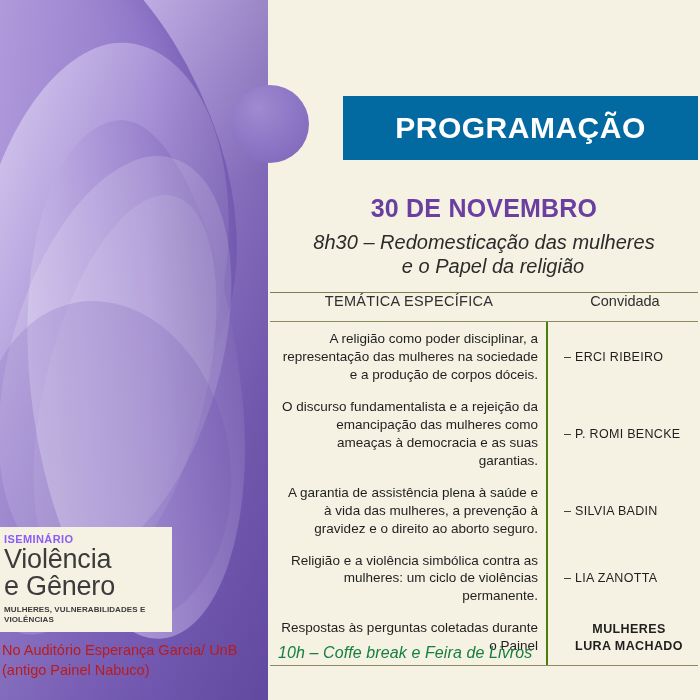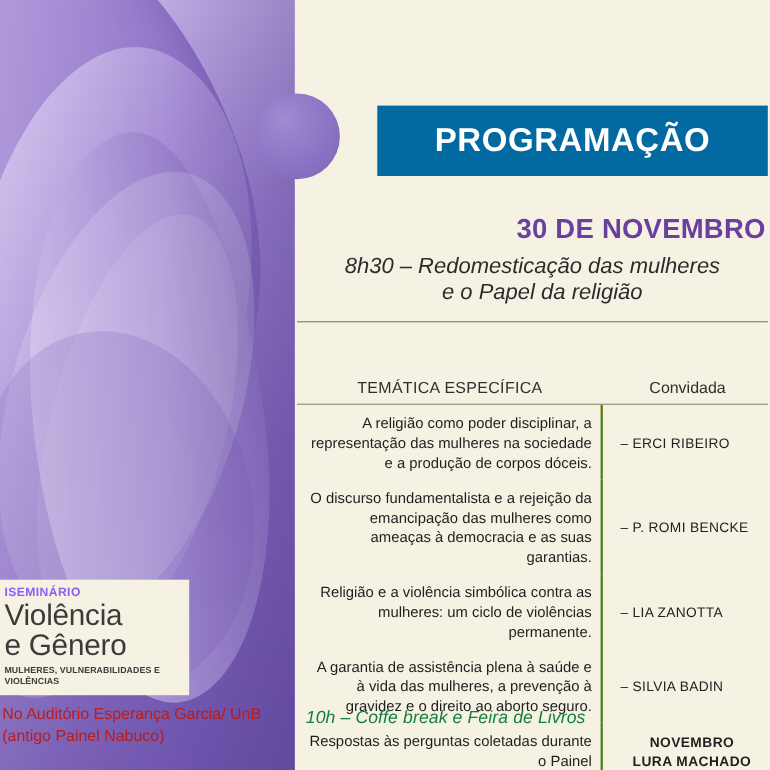--- a/index.html
+++ b/index.html
@@ -168,21 +168,21 @@
     font-size: 30px;
     font-weight: bold;
     letter-spacing: 0.5px;
   }
 
   .date-line {
     position: absolute;
     left: 4px;
     top: 194px;
     width: 424px;
-    text-align: right;
+    text-align: center;
     color: #6a3fa0;
     font-size: 25px;
     font-weight: bold;
     letter-spacing: 0.2px;
   }
   .session-title {
     position: absolute;
     left: 4px;
     top: 230px;
     width: 424px;
@@ -205,22 +205,20 @@
   }
   .rule {
     height: 1px;
     background: #8b8b5f;
     width: 100%;
   }
   .rule-top { background: #7e7e55; }
   .head-row {
     display: flex;
     height: 28px;
-    align-items: center;
-    margin-top: 46px;
   }
   .head-topic {
     width: 278px;
     text-align: center;
     font-size: 14.5px;
     color: #2f2f2f;
     font-weight: normal;
     letter-spacing: 0.3px;
   }
   .head-guest {
@@ -331,33 +329,33 @@
         <div class="topic-col">A religião como poder disciplinar, a representação das mulheres  na sociedade e a produção de corpos dóceis.</div>
         <div class="guest-col">– ERCI RIBEIRO</div>
       </div>
 
       <div class="body-row">
         <div class="topic-col">O discurso fundamentalista e a rejeição da emancipação das mulheres como ameaças à democracia e as suas garantias.</div>
         <div class="guest-col">– P. ROMI BENCKE</div>
       </div>
 
       <div class="body-row">
+        <div class="topic-col">A garantia de assistência plena à saúde e à vida das mulheres, a prevenção à gravidez e o direito ao aborto seguro.</div>
+        <div class="guest-col">– SILVIA BADIN</div>
+      </div>
+
+      <div class="body-row">
         <div class="topic-col">Religião e a violência simbólica contra as mulheres: um ciclo de violências permanente.</div>
         <div class="guest-col">– LIA ZANOTTA</div>
       </div>
 
       <div class="body-row">
-        <div class="topic-col">A garantia de assistência plena à saúde e à vida das mulheres, a prevenção à gravidez e o direito ao aborto seguro.</div>
-        <div class="guest-col">– SILVIA BADIN</div>
-      </div>
-
-      <div class="body-row">
         <div class="topic-col">Respostas às perguntas coletadas durante o Painel</div>
         <div class="guest-col mediator">
-          <div class="mediator-label">NOVEMBRO</div>
+          <div class="mediator-label">MULHERES</div>
           <div class="mediator-name">LURA MACHADO</div>
         </div>
       </div>
 
       <div class="rule"></div>
     </div>
 
     <div class="footer-note">10h – Coffe break e Feira de Livros</div>
   </div>
 </div>

